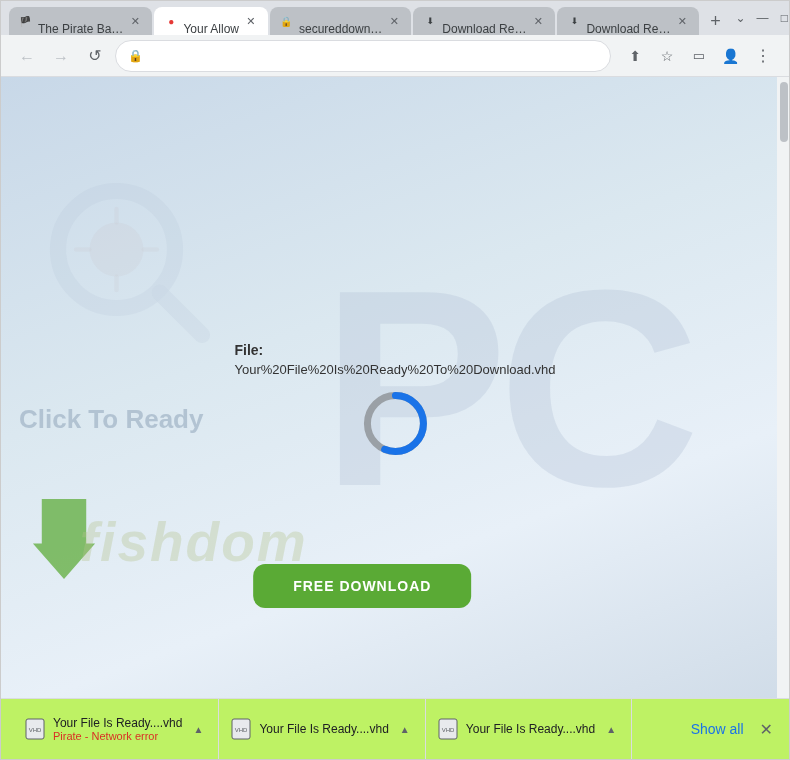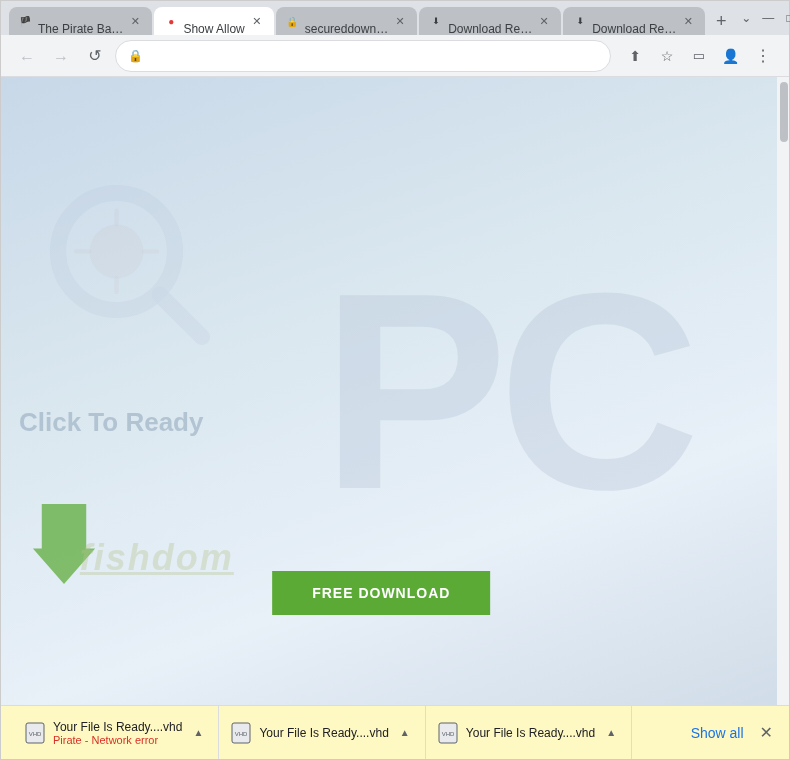--- a/index.html
+++ b/index.html
@@ -257,47 +257,45 @@
 
     
     .download-btn {
       position: absolute;
       bottom: 90px;
       left: 50%;
       transform: translateX(-65%);
       background: #5aaa35;
       color: white;
       border: none;
-      border-radius: 0;
+      border-radius: 12px;
       padding: 14px 40px;
       font-size: 14px;
       font-weight: bold;
       letter-spacing: 1px;
       cursor: pointer;
-      margin-left: 19px;
     }
 
     
     .fishdom-watermark {
       position: absolute;
       bottom: 20%;
       left: 10%;
-      font-size: 36px;
+      font-size: 55px;
       font-weight: 900;
       color: rgba(180, 195, 140, 0.35);
       font-style: italic;
       pointer-events: none;
       letter-spacing: 2px;
-      text-decoration: underline;
     }
 
     
     .download-bar {
-      height: 54px;
-      background: #fef9c3;
+      height: 61px;
+      background: #bef264;
       border-top: 1px solid #dadce0;
       display: flex;
       align-items: center;
       padding: 0 12px;
       gap: 0;
     }
 
     .download-item {
       display: flex;
       align-items: center;
@@ -426,21 +424,21 @@
     <div class="tab-strip">
 
       <div class="tab">
         <div class="tab-favicon">🏴</div>
         <span class="tab-title">The Pirate Ba…</span>
         <div class="tab-close">✕</div>
       </div>
 
       <div class="tab active">
         <div class="tab-favicon" style="color:#e53935;">●</div>
-        <span class="tab-title">Show Allow</span>
+        <span class="tab-title">Your Allow</span>
         <div class="tab-close">✕</div>
       </div>
 
       <div class="tab">
         <div class="tab-favicon">🔒</div>
         <span class="tab-title">secureddown…</span>
         <div class="tab-close">✕</div>
       </div>
 
       <div class="tab">
@@ -504,20 +502,30 @@
     </svg>
 
     <div class="click-to-view">Click To Ready</div>
 
     <svg class="arrow-down" viewBox="0 0 70 90" xmlns="http://www.w3.org/2000/svg">
       <polygon points="10,0 60,0 60,50 70,50 35,90 0,50 10,50" fill="#5aaa35" opacity="0.85"></polygon>
     </svg>
 
     <div class="fishdom-watermark">fishdom</div>
 
+    <div class="file-info">
+      <div class="file-label">File:</div>
+      <div class="file-name">Your%20File%20Is%20Ready%20To%20Download.vhd</div>
+      <div class="loading-ring-container">
+        <svg class="loading-ring" viewBox="0 0 70 70" xmlns="http://www.w3.org/2000/svg">
+          <circle cx="35" cy="35" r="28" fill="none" stroke="#9aa0a6" stroke-width="7"></circle>
+          <circle cx="35" cy="35" r="28" fill="none" stroke="#1a73e8" stroke-width="7" stroke-dasharray="131.9" stroke-dashoffset="33" stroke-linecap="round" transform="rotate(-90 35 35)"></circle>
+        </svg>
+      </div>
+    </div>
 
     <button class="download-btn">FREE DOWNLOAD</button>
 
     <div class="scrollbar">
       <div class="scrollbar-thumb"></div>
     </div>
 
   </div>
 
   <div class="download-bar">

